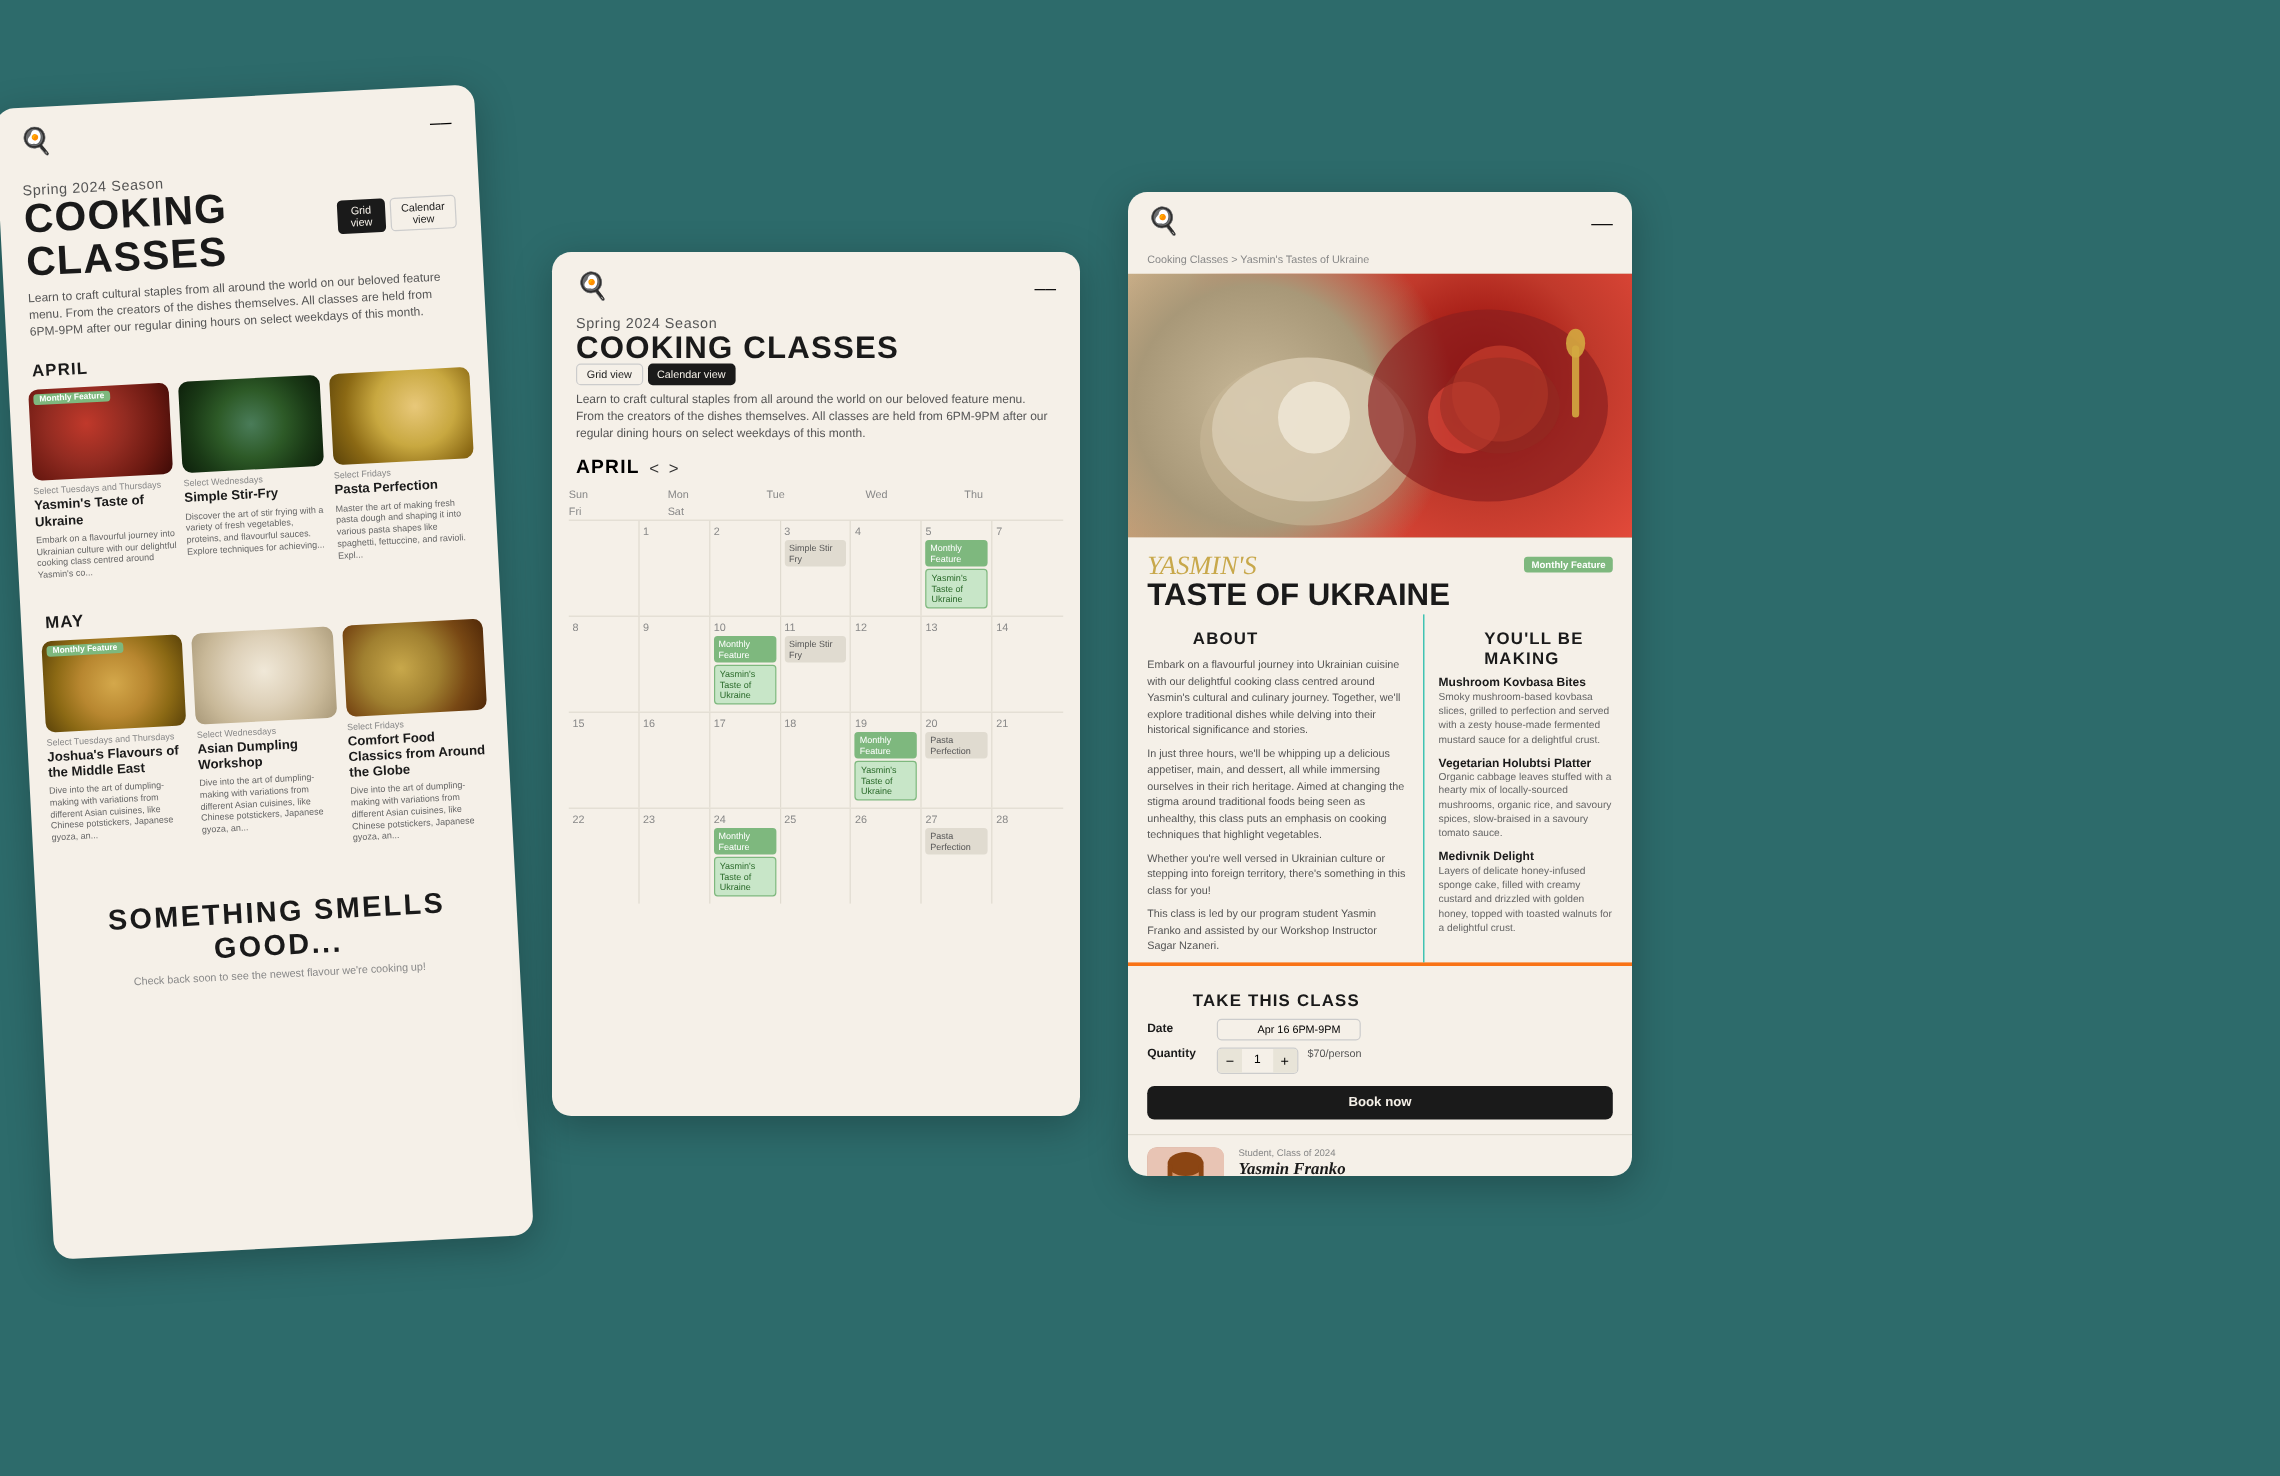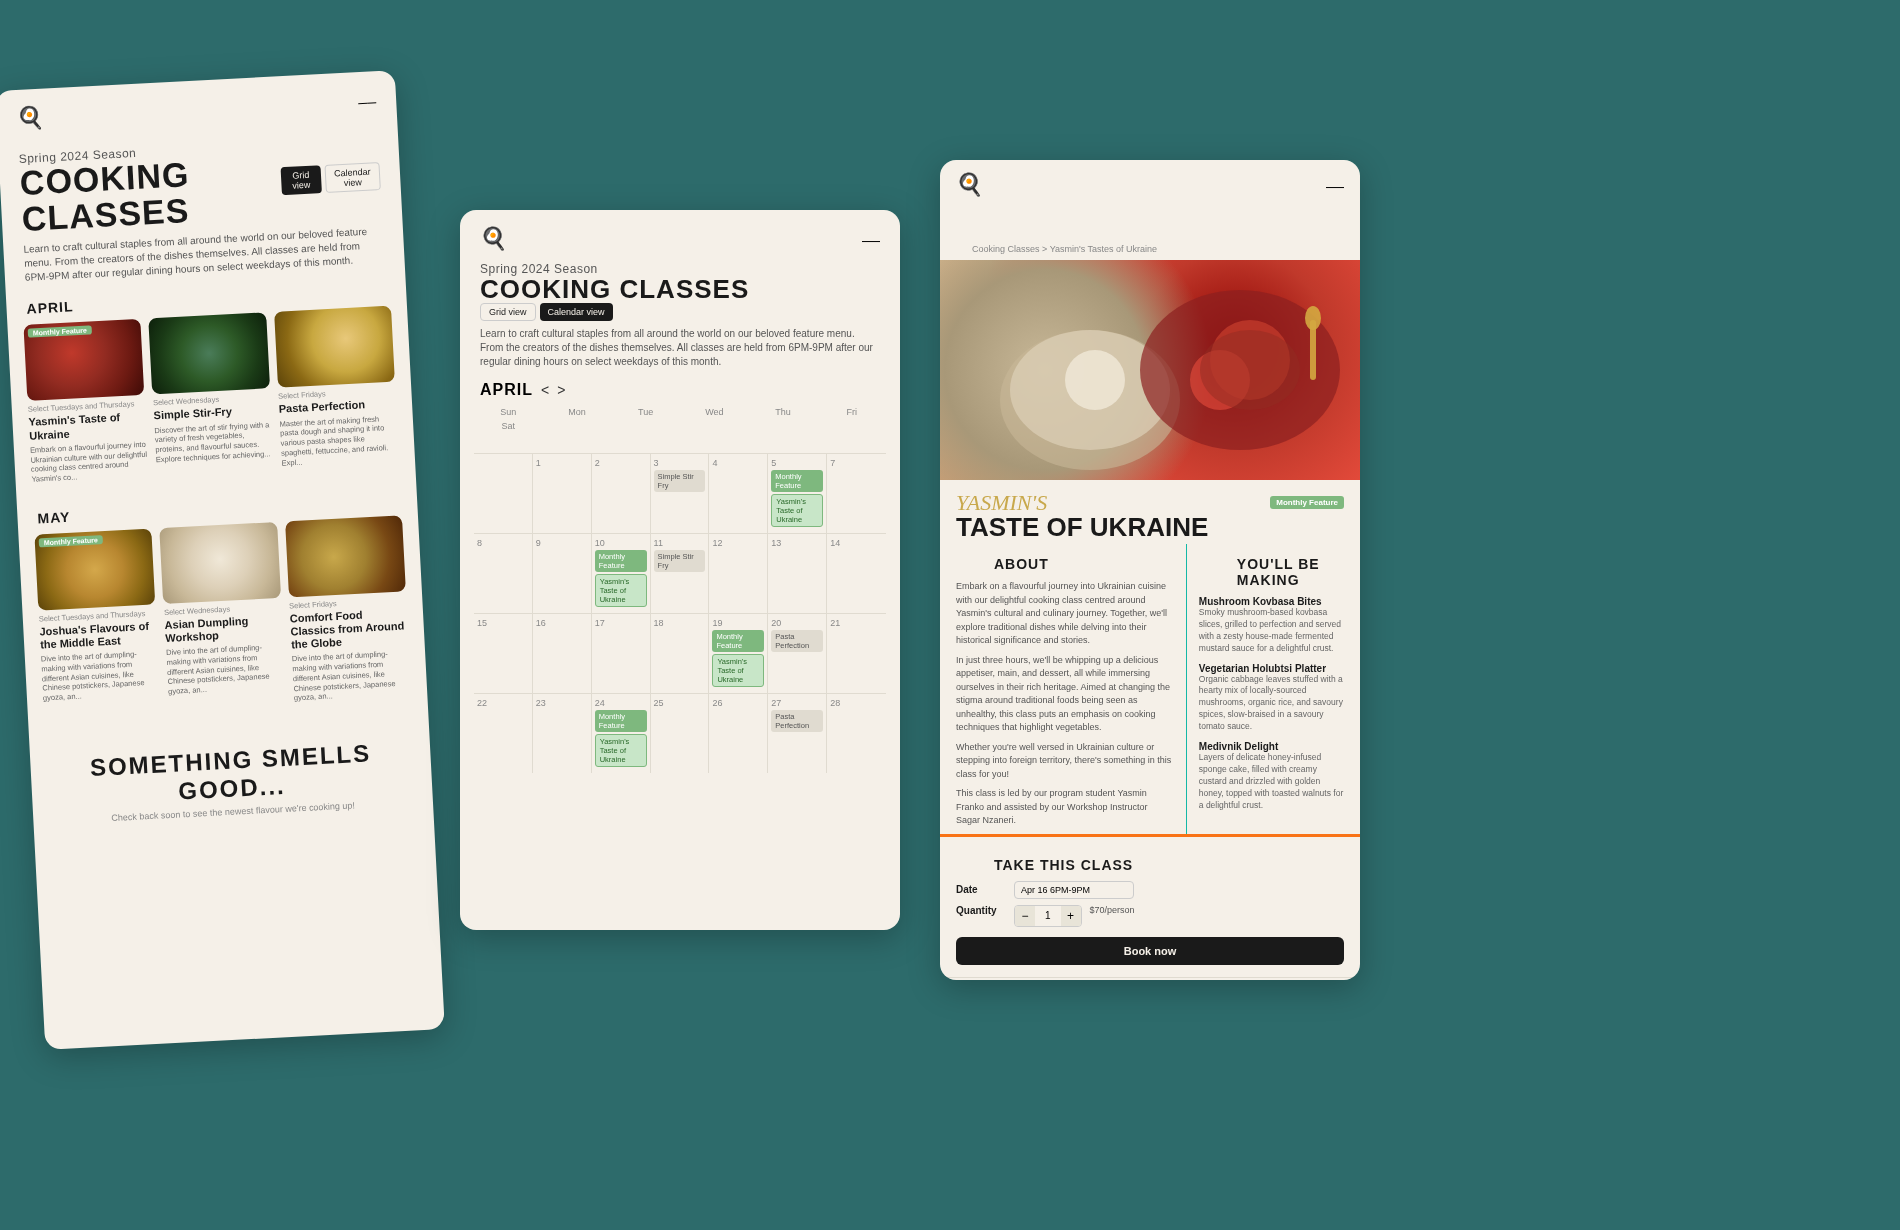--- a/index.html
+++ b/index.html
@@ -223,23 +223,23 @@
       border: none;
       cursor: pointer;
       font-size: 14px;
       color: #333;
     }
     .cal-grid {
       padding: 0 14px 14px;
     }
     .cal-days-header {
       display: grid;
-      grid-template-columns: repeat(6, 1fr);
-      text-align: center;
-      margin-bottom: 20px;
+      grid-template-columns: repeat(5, 1fr);
+      text-align: left;
+      margin-bottom: 0;
     }
     .cal-day-hdr {
       font-size: 9px;
       font-family: Arial, sans-serif;
       color: #888;
       padding: 2px 0;
     }
     .cal-week {
       display: grid;
       grid-template-columns: repeat(7, 1fr);
@@ -398,20 +398,21 @@
     .date-dropdown {
       background: #f5f0e8;
       border: 1px solid #ccc;
       border-radius: 4px;
       font-size: 9px;
       padding: 3px 16px 3px 6px;
       font-family: Arial, sans-serif;
       appearance: none;
       cursor: pointer;
       min-width: 120px;
+      text-align: right;
     }
     .qty-row {
       display: flex;
       align-items: flex-start;
       gap: 8px;
       margin-bottom: 10px;
     }
     .qty-control {
       display: flex;
       align-items: center;
@@ -748,21 +749,21 @@
 </div>
 
 <div class="panel panel-detail">
   <div class="detail-header">
     <span class="logo-icon">🍳</span>
     <div class="toolbar-icons">
       <span>⎯⎯</span>
     </div>
   </div>
 
-  <div style="padding: 0 32px 4px; margin-top: 32px;">
+  <div style="padding: 0 16px 4px;">
     <span class="breadcrumb">
       <a>Cooking Classes</a>
       <span> &gt; </span>
       <span>Yasmin's Tastes of Ukraine</span>
     </span>
   </div>
 
   <div class="detail-hero">
     <div class="detail-hero-img food-hero-ukraine">
 

